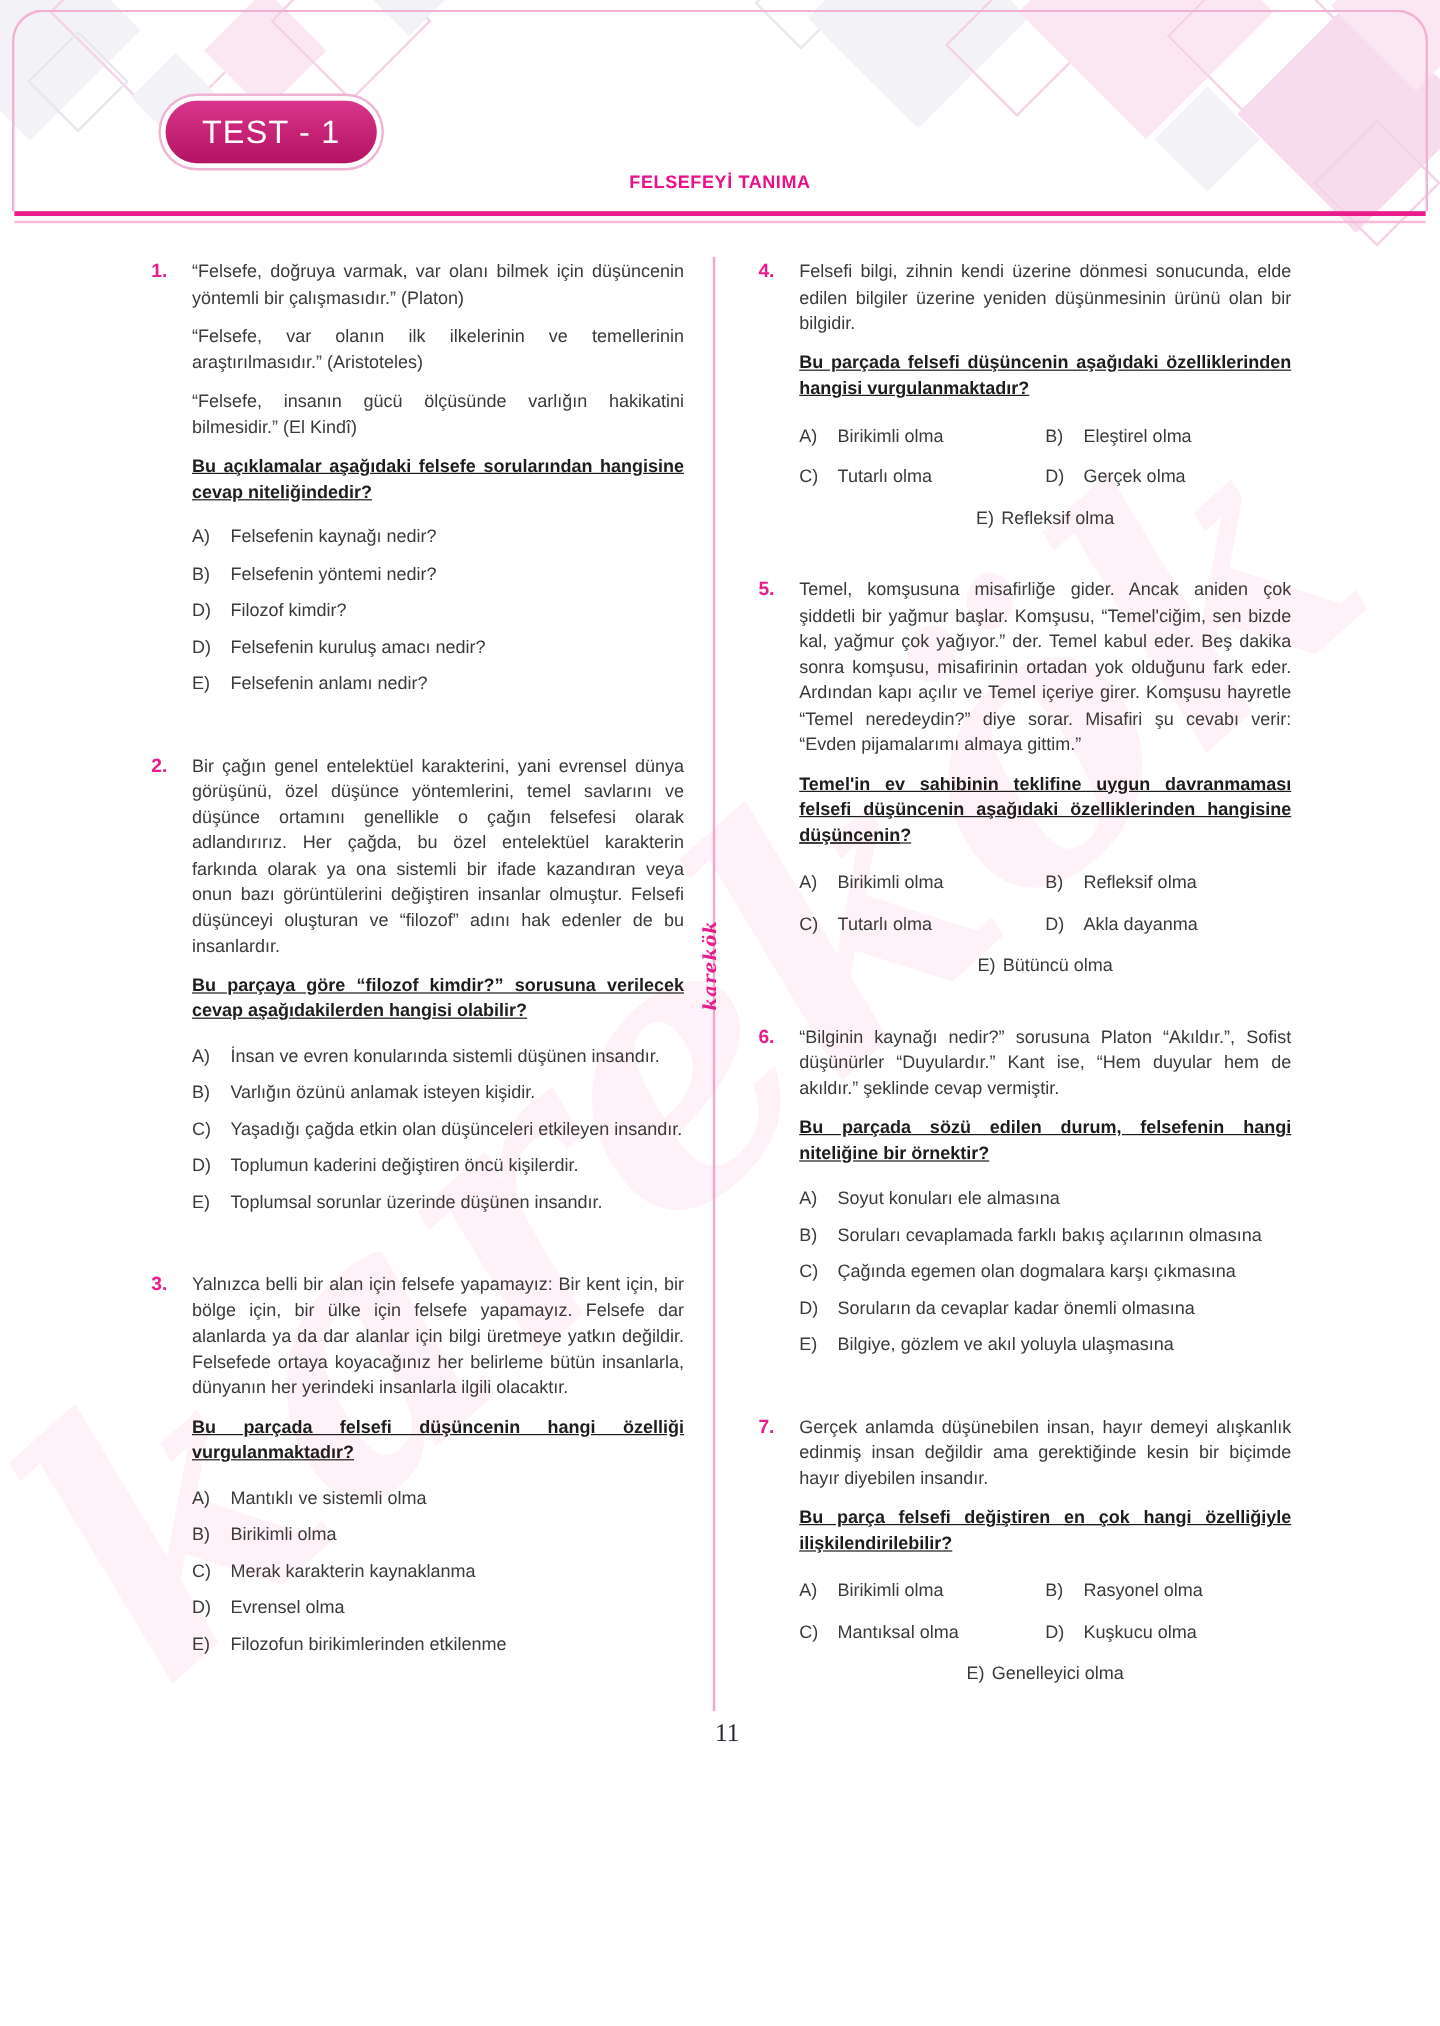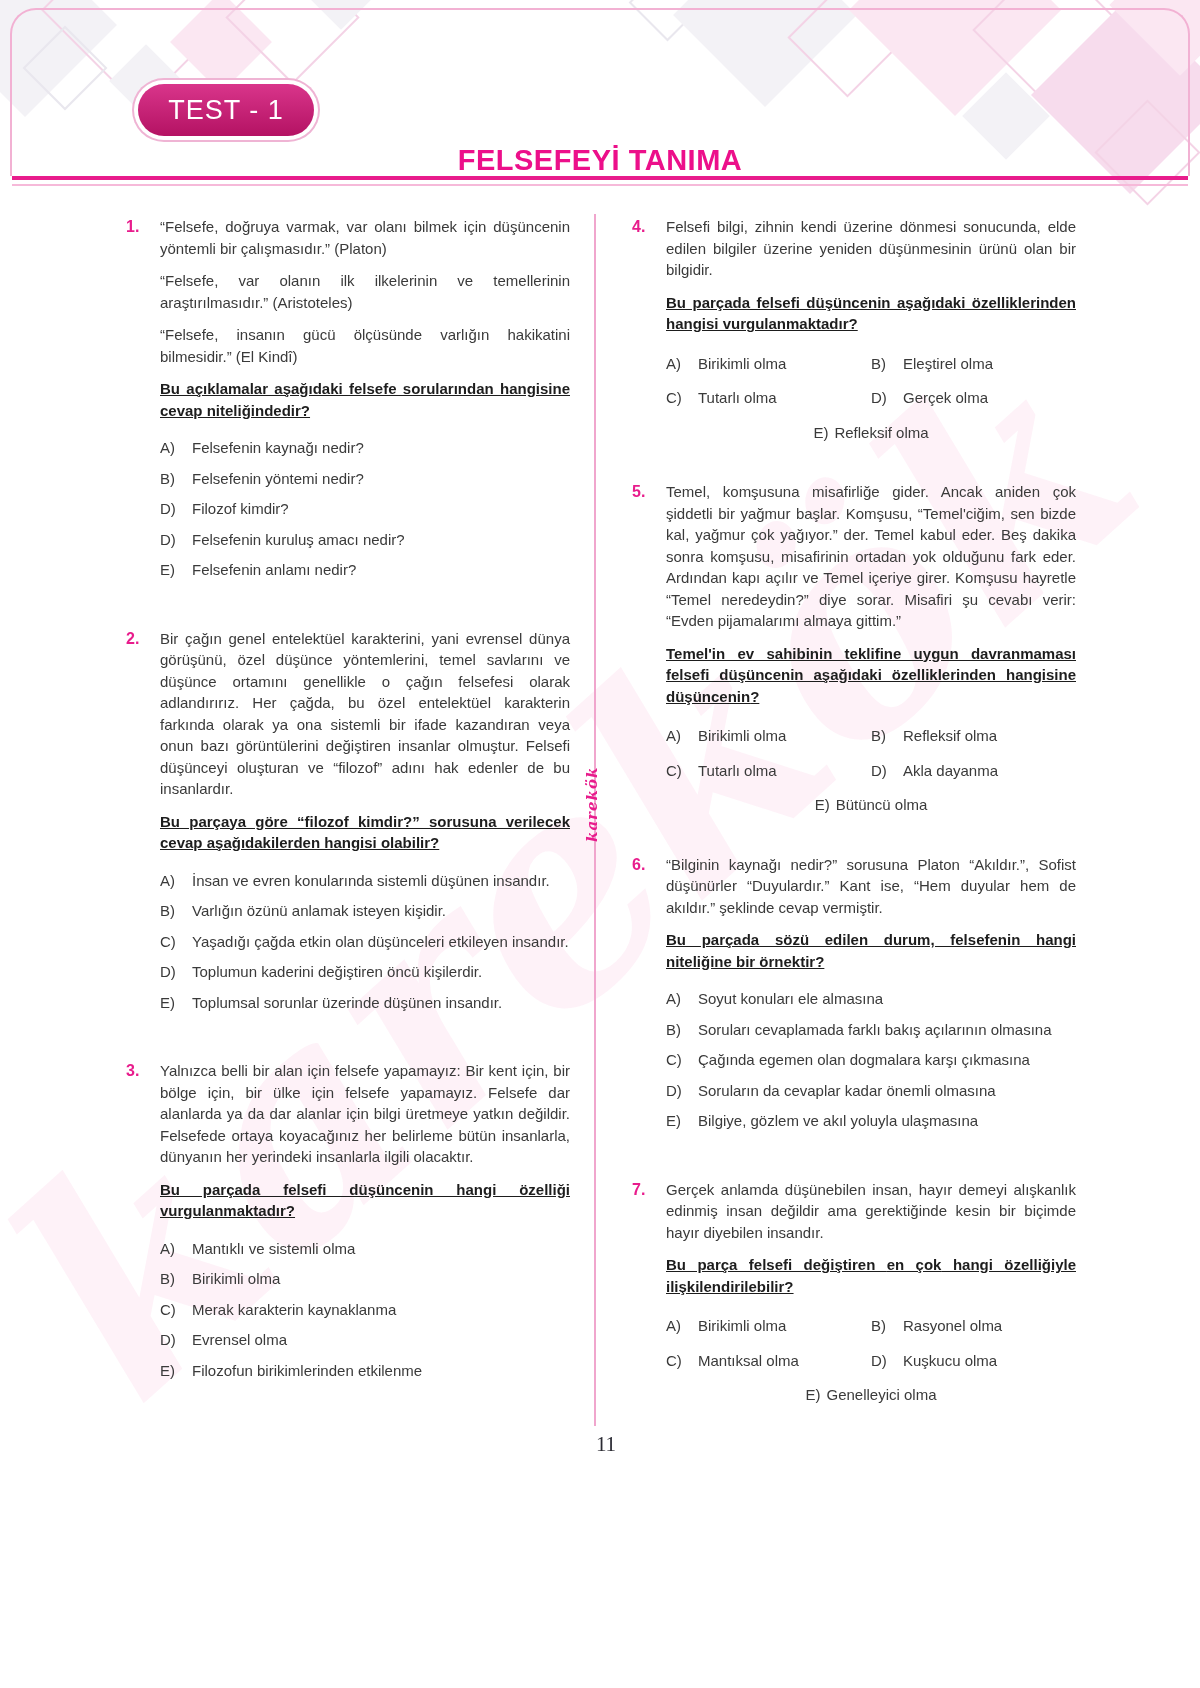--- a/index.html
+++ b/index.html
@@ -20,21 +20,21 @@
   .frame-top{position:absolute;left:10px;right:10px;top:8px;height:168px;
              border:2px solid #f2b1d3;border-bottom:none;border-radius:26px 26px 0 0;z-index:1;}
 
   .badge{position:absolute;left:138px;top:84px;width:176px;height:52px;z-index:3;
          background:linear-gradient(180deg,#d9358b,#b41263);border-radius:26px;
          color:#ffffff;font-weight:normal;font-size:27px;letter-spacing:1px;
          display:flex;align-items:center;justify-content:center;
          box-shadow:0 0 0 4px #ffffff,0 0 0 6px #efb4d4;}
 
   .title{position:absolute;top:144px;left:0;right:0;text-align:center;z-index:3;
-         color:#ec0f8a;font-size:29px;font-weight:bold;letter-spacing:0.5px;}
+         color:#ec0f8a;font-size:15px;font-weight:bold;letter-spacing:0.5px;}
 
   .rule-thick{position:absolute;left:12px;right:12px;top:176px;height:4px;background:#e81c8c;z-index:2;}
   .rule-thin{position:absolute;left:12px;right:12px;top:184px;height:2px;background:#f6b9d9;z-index:2;}
 
   
   .wm-big{position:absolute;left:-140px;top:620px;width:1600px;z-index:1;
           transform:rotate(-42deg);font-family:"DejaVu Serif",serif;font-style:italic;
           font-weight:bold;font-size:300px;color:rgba(232,28,140,0.06);
           white-space:nowrap;pointer-events:none;}
   .wm-side{position:absolute;left:583px;top:842px;z-index:2;

